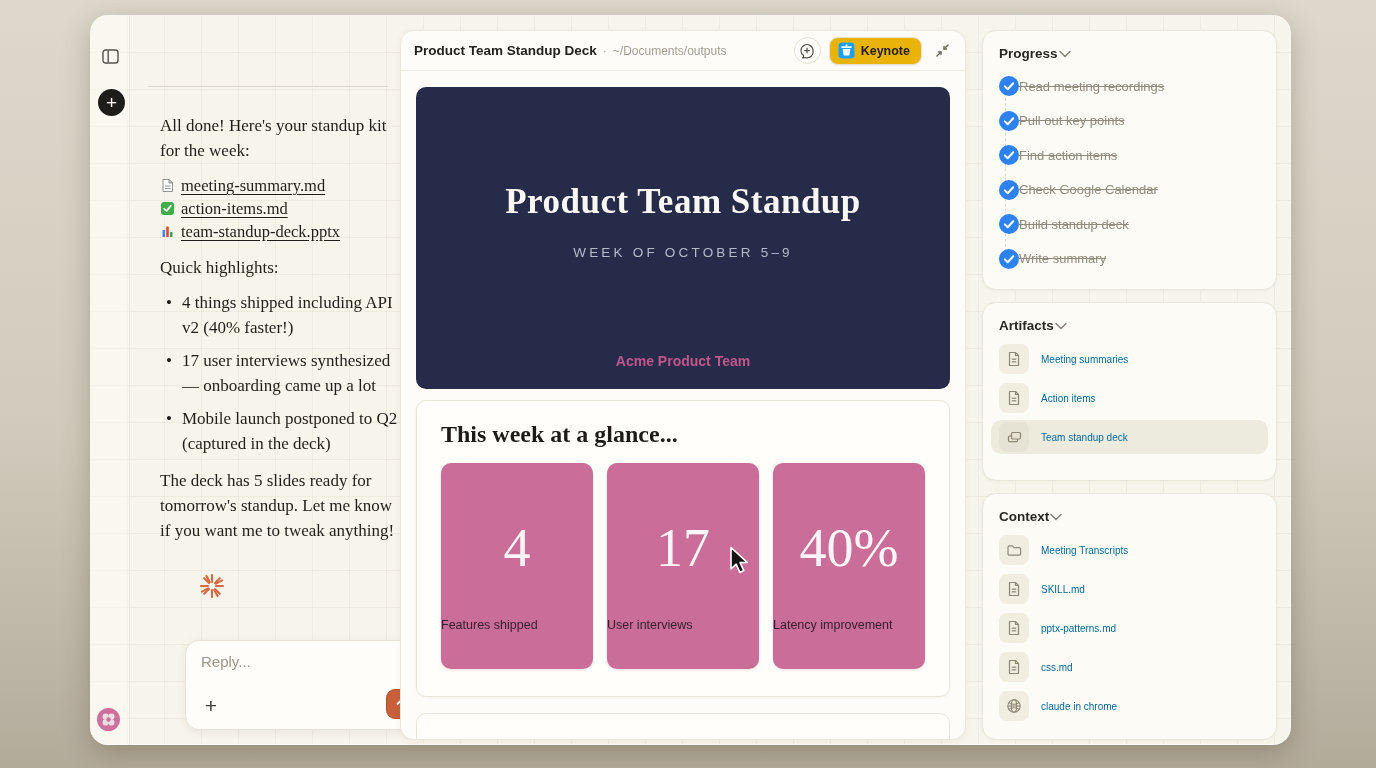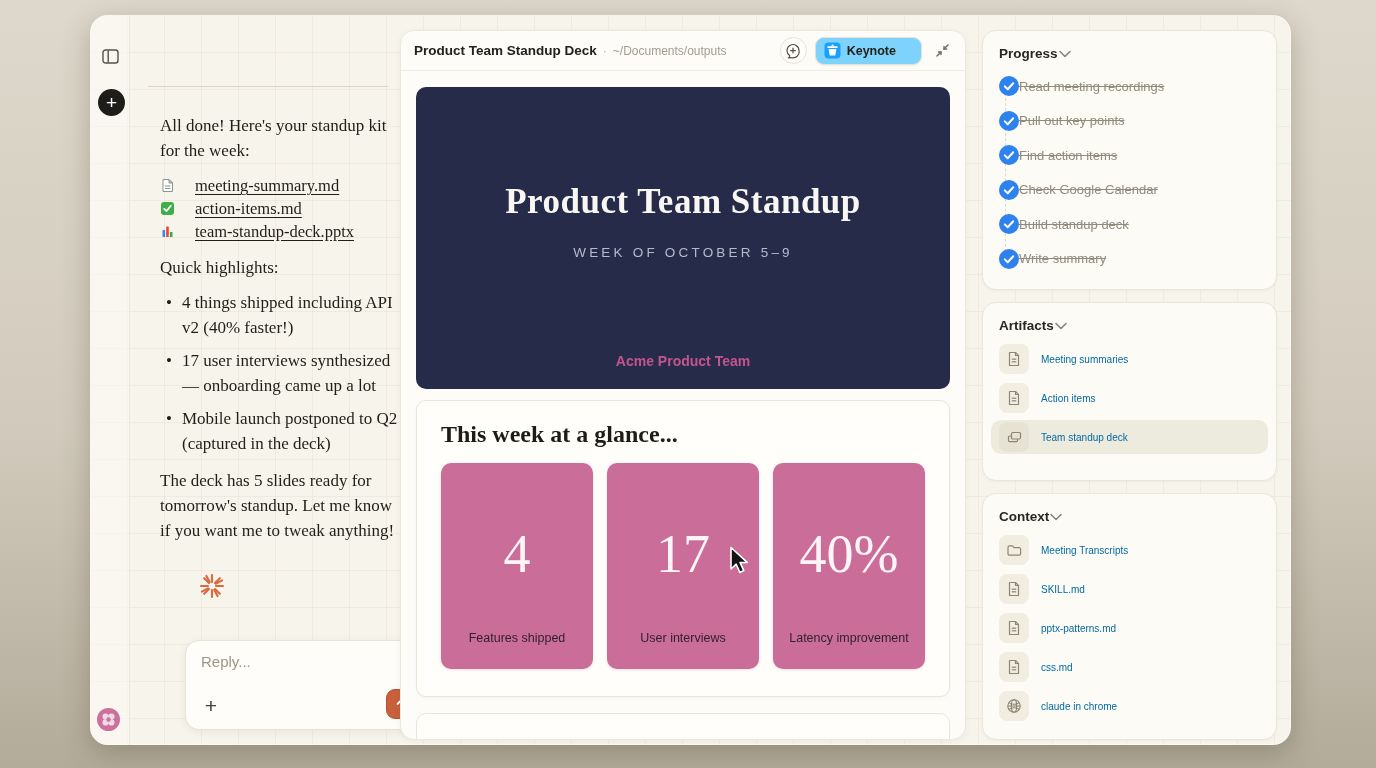--- a/index.html
+++ b/index.html
@@ -26,21 +26,21 @@
     font-size: 19px; font-weight: 400; line-height: 1; cursor: pointer; }
   .avatar { position: absolute; left: 7px; top: 693px; width: 23px; height: 23px; }
 
   
   .chat { position: absolute; left: 40px; top: 0; width: 266px; height: 100%; }
   .chat-divider { position: absolute; left: 18px; top: 71px; width: 240px; height: 1px; background: #dcd6c9; }
   .chat-msg { position: absolute; left: 30px; top: 98px; width: 238px;
     font-family: "Liberation Serif", "DejaVu Serif", serif; font-size: 17px; line-height: 25px; color: #211e19; }
   .chat-msg p { margin-bottom: 11px; }
   .file-links { margin-bottom: 12px; }
-  .file-link { display: flex; align-items: center; gap: 20px; height: 23px; }
+  .file-link { display: flex; align-items: center; gap: 6px; height: 23px; }
   .file-link a { color: #211e19; text-decoration: underline; text-underline-offset: 3px; font-size: 16.5px; cursor: pointer; }
   .chat-msg ul { list-style: none; margin: 9px 0 12px 4px; }
   .chat-msg li { position: relative; padding-left: 18px; margin-bottom: 9px; line-height: 24.5px; }
   .chat-msg li::before { content: "•"; position: absolute; left: 2px; top: 0; }
   .starburst { position: absolute; left: 69px; top: 558px; width: 26px; height: 26px; }
 
   
   .reply-card { position: absolute; left: 55px; top: 625px; width: 243px; height: 90px;
     background: #fefdfa; border: 1px solid #e8e3d6; border-radius: 14px;
     box-shadow: 0 2px 8px rgba(80,70,50,.08); }
@@ -56,21 +56,21 @@
   .doc-panel { position: absolute; left: 310px; top: 15px; width: 566px; height: 710px;
     background: #fdfcf8; border: 1px solid #ece8dc; border-radius: 14px;
     box-shadow: 0 2px 6px rgba(80,70,50,.06); overflow: hidden; }
   .doc-header { height: 40px; display: flex; align-items: center; padding: 0 13px;
     border-bottom: 1px solid #efebe1; }
   .doc-title { font-size: 13.5px; font-weight: 700; color: #23211c; white-space: nowrap; }
   .doc-sep { margin: 0 6px; color: #b4aea1; font-size: 12px; }
   .doc-path { font-size: 12px; color: #a39d8f; white-space: nowrap; flex: 1; }
   .comment-btn { width: 27px; height: 27px; border-radius: 50%; background: #fffefb;
     border: 1px solid #e6e1d4; display: flex; align-items: center; justify-content: center; cursor: pointer; }
-  .keynote-btn { margin-left: 8px; height: 28px; padding: 0 25px 0 8px; border-radius: 9px; background: #7dd3fc;
+  .keynote-btn { margin-left: 8px; height: 28px; padding: 0 11px 0 8px; border-radius: 9px; background: #eab308;
     border: 1px solid #e6e1d4; box-shadow: 0 1px 2px rgba(0,0,0,.05);
     display: flex; align-items: center; gap: 6px; cursor: pointer; }
   .keynote-btn span { font-size: 12.5px; font-weight: 700; color: #23211c; }
   .collapse-btn { margin-left: 10px; width: 20px; height: 20px; display: flex; align-items: center; justify-content: center; cursor: pointer; }
   .doc-body { position: relative; padding: 16px 15px; height: 669px; overflow: hidden; }
 
   
   .slide1 { height: 302px; border-radius: 10px; background: #262b49; text-align: center; position: relative; }
   .slide1 h1 { padding-top: 95px; font-family: "Liberation Serif", "DejaVu Serif", serif;
     font-weight: 700; font-size: 35px; letter-spacing: .5px; color: #f8f7f3; }
@@ -80,21 +80,21 @@
   
   .slide2 { margin-top: 11px; height: 297px; border-radius: 10px; background: #fffefb;
     border: 1px solid #eae5d9; box-shadow: 0 1px 3px rgba(0,0,0,.04); padding: 20px 24px; }
   .slide2 h2 { font-family: "Liberation Serif", "DejaVu Serif", serif; font-weight: 700;
     font-size: 24px; color: #1f1c17; }
   .stats { display: flex; gap: 14px; margin-top: 15px; }
   .stat { flex: 1; height: 206px; border-radius: 10px; background: #ca6d98;
     display: flex; flex-direction: column; box-shadow: 0 1px 3px rgba(120,50,80,.15); }
   .stat-value { flex: 1; display: flex; align-items: center; justify-content: center; padding-top: 14px;
     font-family: "Liberation Serif", "DejaVu Serif", serif; font-size: 54px; color: #fdf4f7; }
-  .stat-label { text-align: center; margin-bottom: 24px; font-size: 12.5px; color: #311f2c; }
+  .stat-label { text-align: left; margin-bottom: 37px; font-size: 12.5px; color: #311f2c; }
 
   
   .slide3 { margin-top: 16px; height: 40px; border-radius: 10px; background: #fffefb;
     border: 1px solid #eae5d9; }
 
   
   .side-card { position: absolute; left: 892px; width: 295px; background: #fcfbf6;
     border: 1px solid #eae6da; border-radius: 14px; box-shadow: 0 1px 3px rgba(80,70,50,.05);
     padding: 15px 16px; }
   .side-card.progress { top: 15px; height: 260px; }

